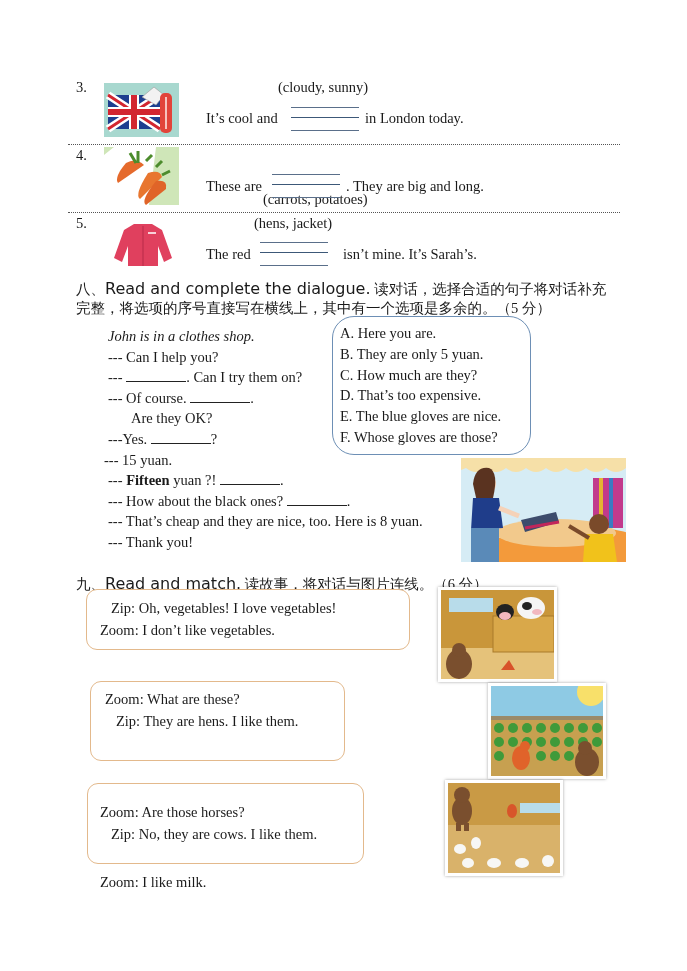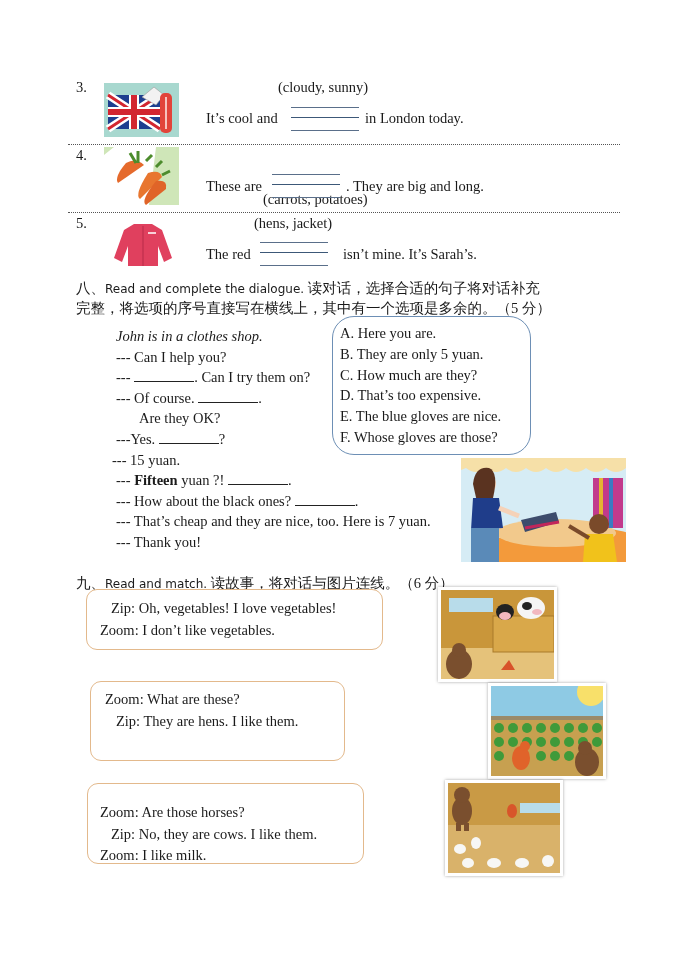--- a/index.html
+++ b/index.html
@@ -5,21 +5,21 @@
   * { box-sizing: border-box; margin: 0; padding: 0; }
   body { width: 687px; height: 971px; background: #ffffff; position: relative; overflow: hidden;
          font-family: "Liberation Serif", "DejaVu Serif", serif; color: #1a1a1a; font-size: 14.5px; }
   .abs { position: absolute; }
   .qnum { font-size: 14.5px; }
   .dotted { position: absolute; left: 68px; width: 552px; border-top: 1px dotted #555; height: 0; }
   .blank3 { position: absolute; width: 68px; height: 26px; }
   .blank3 span { position: absolute; left: 0; width: 100%; border-top: 1px solid #5a6f8a; }
   .blank3 .mid { border-top: 1.5px solid #3c5878; }
   .section-title { font-size: 14.5px; line-height: 19px; }
-  .section-title .en { font-family: "DejaVu Sans", sans-serif; font-size: 12px; }
+  .section-title .en { font-family: "DejaVu Sans", sans-serif; font-size: 16px; }
   .dlg { font-size: 14.5px; line-height: 20.6px; }
   .uline { display: inline-block; border-bottom: 1px solid #222; width: 60px; height: 14px; vertical-align: baseline; }
   .options { position: absolute; left: 332px; top: 316px; width: 199px; height: 139px; border: 1.5px solid #6d8fb5;
              border-radius: 22px; padding: 6px 0 0 7px; font-size: 14.5px; line-height: 20.8px; background:#fff; }
   .mbox { position: absolute; border: 1.5px solid #e3b98c; border-radius: 11px; font-size: 14.5px; line-height: 21.5px; background:#fff; }
   .pic { position: absolute; background: #fff; box-shadow: 0 0 3px rgba(0,0,0,0.35); padding: 3px; }
   .pic .inner { width: 100%; height: 100%; position: relative; overflow: hidden; }
 </style>
 </head>
 <body>
@@ -94,31 +94,31 @@
   <div class="abs" style="left:343px;top:246px;">isn’t mine. It’s Sarah’s.</div>
 </div>
 
 <div class="abs section-title" style="left:76px;top:279px;width:560px;">
   <div>
     <span>八、</span><span class="en">Read and complete the dialogue.</span><span> 读对话，选择合适的句子将对话补充</span>
   </div>
   <div>完整，将选项的序号直接写在横线上，其中有一个选项是多余的。（5 分）</div>
 </div>
 
-<div class="abs dlg" style="left:116px;top:326px;width:360px;">
+<div class="abs dlg" style="left:108px;top:326px;width:360px;">
   <div style="font-style:italic;">John is in a clothes shop.</div>
   <div><span>--- Can I help you?</span></div>
   <div><span>--- </span><span class="uline"></span><span>. Can I try them on?</span></div>
   <div><span>--- Of course. </span><span class="uline"></span><span>.</span></div>
   <div style="padding-left:23px;">Are they OK?</div>
   <div><span>---Yes. </span><span class="uline"></span><span>?</span></div>
   <div style="margin-left:-4px;"><span>--- 15 yuan.</span></div>
   <div><span>--- </span><b>Fifteen</b><span> yuan ?! </span><span class="uline"></span><span>.</span></div>
   <div><span>--- How about the black ones? </span><span class="uline"></span><span>.</span></div>
-  <div><span>--- That’s cheap and they are nice, too. Here is 7 yuan.</span></div>
+  <div><span>--- That’s cheap and they are nice, too. Here is 8 yuan.</span></div>
   <div><span>--- Thank you!</span></div>
 </div>
 
 <div class="options">
   <div>A. Here you are.</div>
   <div>B. They are only 5 yuan.</div>
   <div>C. How much are they?</div>
   <div>D. That’s too expensive.</div>
   <div>E. The blue gloves are nice.</div>
   <div>F. Whose gloves are those?</div>
@@ -143,33 +143,33 @@
     <circle cx="138" cy="66" r="10" fill="#7a4a2a"></circle>
     <path d="M124 76 L152 76 L156 104 L122 104 Z" fill="#f1c21b"></path>
     <path d="M128 80 L108 68" stroke="#7a4a2a" stroke-width="4"></path>
   </svg>
 </div>
 
 <div class="abs section-title" style="left:76px;top:566px;margin-top:8px;">
   <span>九、</span><span class="en">Read and match.</span><span> 读故事，将对话与图片连线。（6 分）</span>
 </div>
 
-<div class="mbox" style="left:86px;top:589px;width:297px;height:61px;padding:8px 0 0 13px;">
+<div class="mbox" style="left:86px;top:589px;width:324px;height:61px;padding:8px 0 0 13px;">
   <div style="white-space:pre;">   Zip: Oh, vegetables! I love vegetables!</div>
   <div style="white-space:pre;">Zoom: I don’t like vegetables.</div>
 </div>
 <div class="mbox" style="left:90px;top:681px;width:255px;height:80px;padding:7px 0 0 14px;">
   <div style="white-space:pre;">Zoom: What are these?</div>
   <div style="white-space:pre;">   Zip: They are hens. I like them.</div>
   <div style="white-space:pre;margin-top:48px;">Zoom: I like chicken and eggs.</div>
 </div>
 <div class="mbox" style="left:87px;top:783px;width:277px;height:81px;padding:9px 0 0 12px;">
   <div style="white-space:pre;margin-top:9px;">Zoom: Are those horses?</div>
   <div style="white-space:pre;">   Zip: No, they are cows. I like them.</div>
-  <div style="white-space:pre;">Zoom: I like milk.</div>
+  <div style="white-space:pre;margin-top:27px;">Zoom: I like milk.</div>
 </div>
 
 <div class="pic" style="left:438px;top:587px;width:119px;height:95px;">
   <div class="inner">
     <svg width="113" height="89" viewBox="0 0 113 89">
       <rect width="113" height="89" fill="#c9963a"></rect>
       <rect x="0" y="58" width="113" height="31" fill="#e5c27a"></rect>
       <rect x="8" y="8" width="44" height="14" fill="#b8dcea"></rect>
       <rect x="52" y="26" width="61" height="36" fill="#d9a84a" stroke="#a97a2a" stroke-width="1"></rect>
       <ellipse cx="64" cy="22" rx="9" ry="8" fill="#222"></ellipse>

